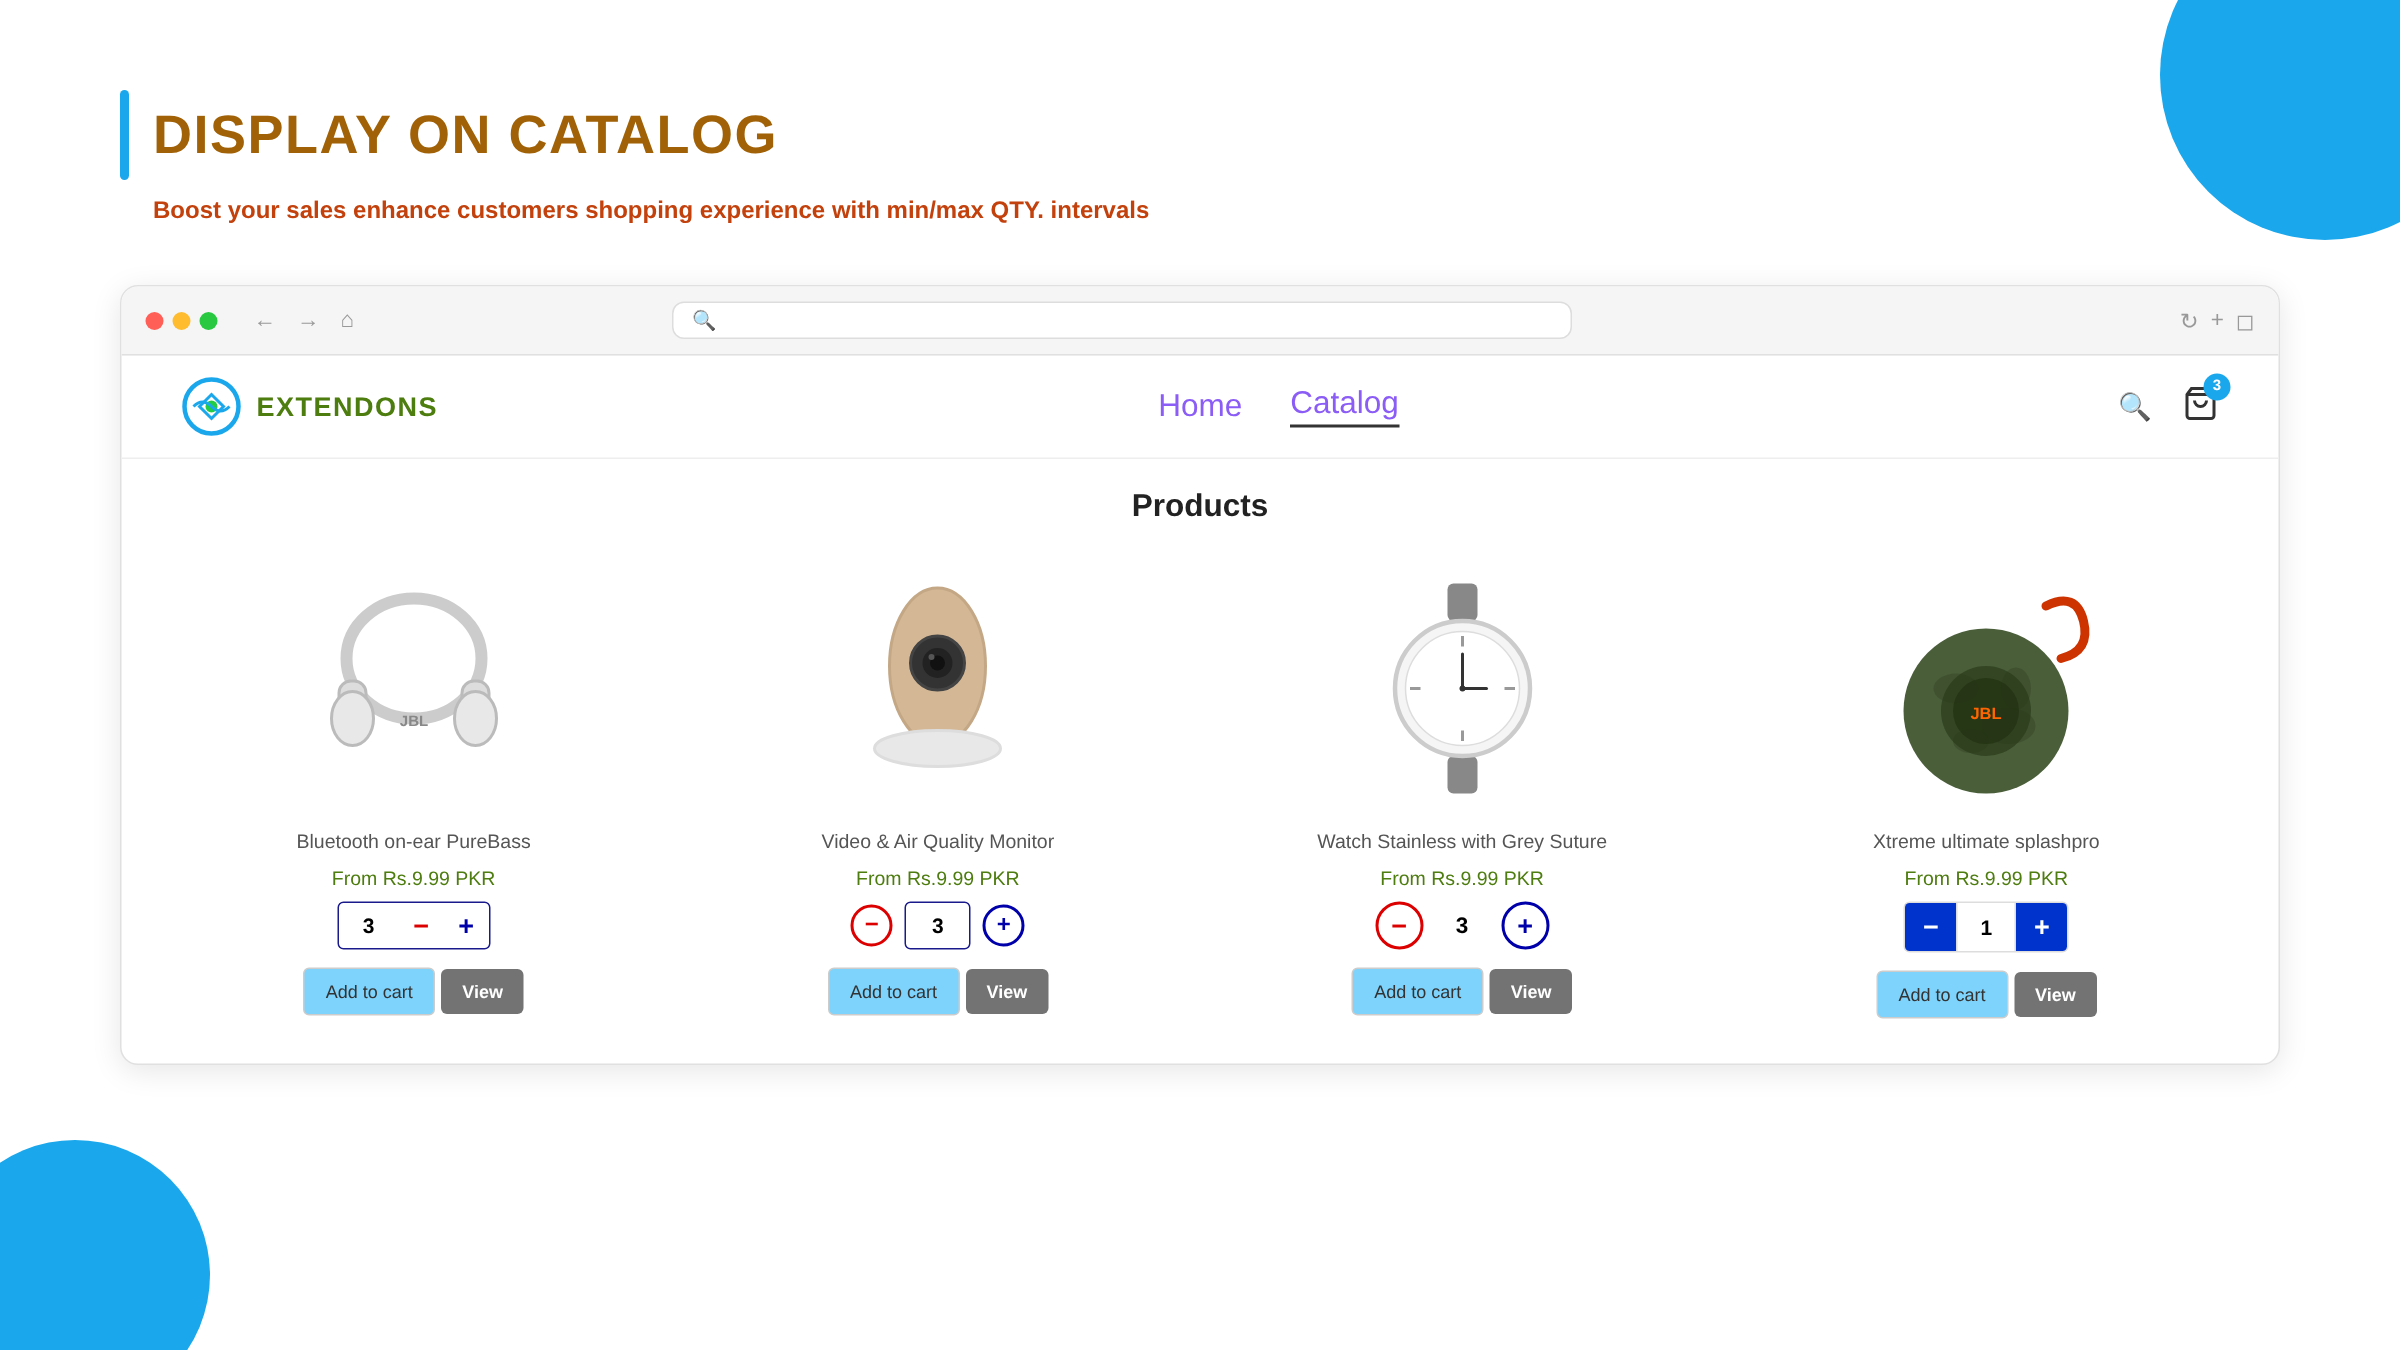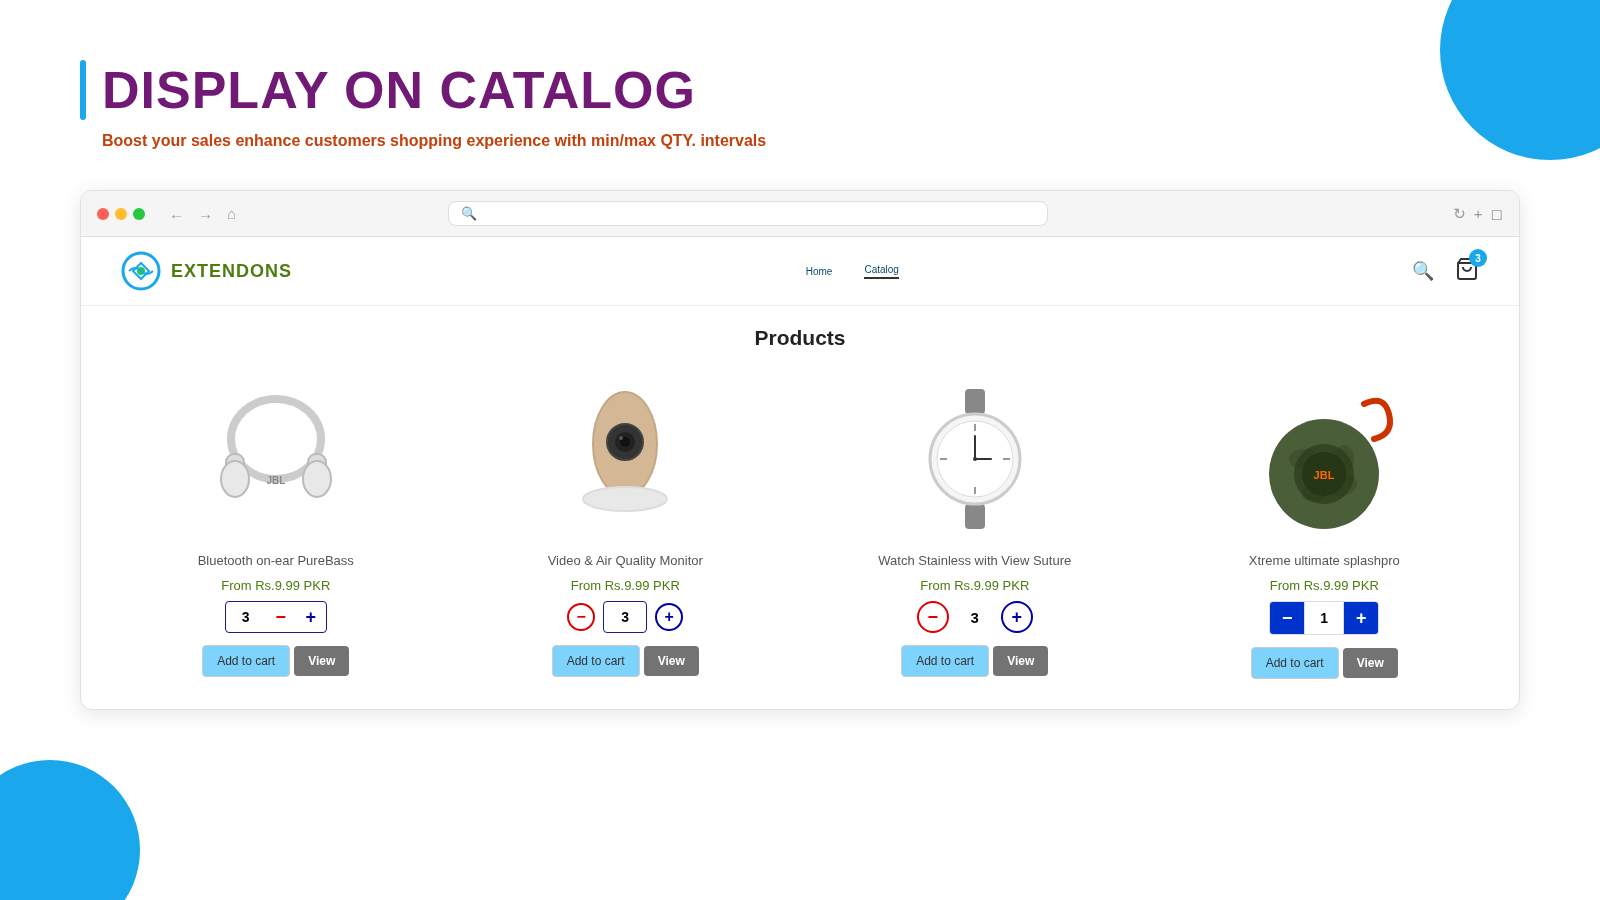--- a/index.html
+++ b/index.html
@@ -48,23 +48,23 @@
       align-items: center;
       gap: 16px;
     }
     .title-bar {
       width: 6px;
       height: 60px;
       background: #1aa7ec;
       border-radius: 3px;
     }
     .page-main-title {
-      font-size: 52px;
+      font-size: 36px;
       font-weight: 900;
-      color: #701a75;
+      color: #a16207;
       letter-spacing: 1px;
       text-transform: uppercase;
     }
     .page-subtitle {
       font-size: 16px;
       color: #c2410c;
       font-weight: 700;
       padding-left: 22px;
     }
 
@@ -162,22 +162,22 @@
       color: #4d7c0f;
       letter-spacing: 1px;
     }
     .store-menu {
       display: flex;
       gap: 32px;
       margin: 0 auto;
       align-items: center;
     }
     .menu-item {
-      font-size: 10px;
-      color: #0c4a6e;
+      font-size: 21px;
+      color: #8b5cf6;
       cursor: pointer;
       text-decoration: none;
     }
     .menu-item.active {
       border-bottom: 2px solid #333;
       padding-bottom: 2px;
     }
     .store-actions {
       display: flex;
       align-items: center;
@@ -448,21 +448,21 @@
             <line x1="80" y1="40" x2="80" y2="47" stroke="#999" stroke-width="2"></line>
             <line x1="80" y1="103" x2="80" y2="110" stroke="#999" stroke-width="2"></line>
             <line x1="45" y1="75" x2="52" y2="75" stroke="#999" stroke-width="2"></line>
             <line x1="108" y1="75" x2="115" y2="75" stroke="#999" stroke-width="2"></line>
 
             <line x1="80" y1="75" x2="80" y2="52" stroke="#333" stroke-width="2" stroke-linecap="round"></line>
             <line x1="80" y1="75" x2="96" y2="75" stroke="#333" stroke-width="2" stroke-linecap="round"></line>
             <circle cx="80" cy="75" r="2" fill="#333"></circle>
           </svg>
         </div>
-        <div class="product-name">Watch Stainless with View Suture</div>
+        <div class="product-name">Watch Stainless with Grey Suture</div>
         <div class="product-price">From Rs.9.99 PKR</div>
 
         <div class="qty-stepper-outline">
           <button style="width:32px;height:32px;border-radius:50%;border:2px solid #d00;background:transparent;color:#d00;font-size:18px;font-weight:bold;cursor:pointer;display:flex;align-items:center;justify-content:center;">−</button>
           <input type="text" class="qty-input" value="3" style="border: none; width: 36px; height: 32px; text-align: center; font-size: 15px; font-weight: 700;">
           <button style="width:32px;height:32px;border-radius:50%;border:2px solid #00a;background:transparent;color:#00a;font-size:18px;font-weight:bold;cursor:pointer;display:flex;align-items:center;justify-content:center;">+</button>
         </div>
         <div class="cart-row">
           <button class="btn-add-cart">Add to cart</button>
           <button class="btn-view">View</button>

